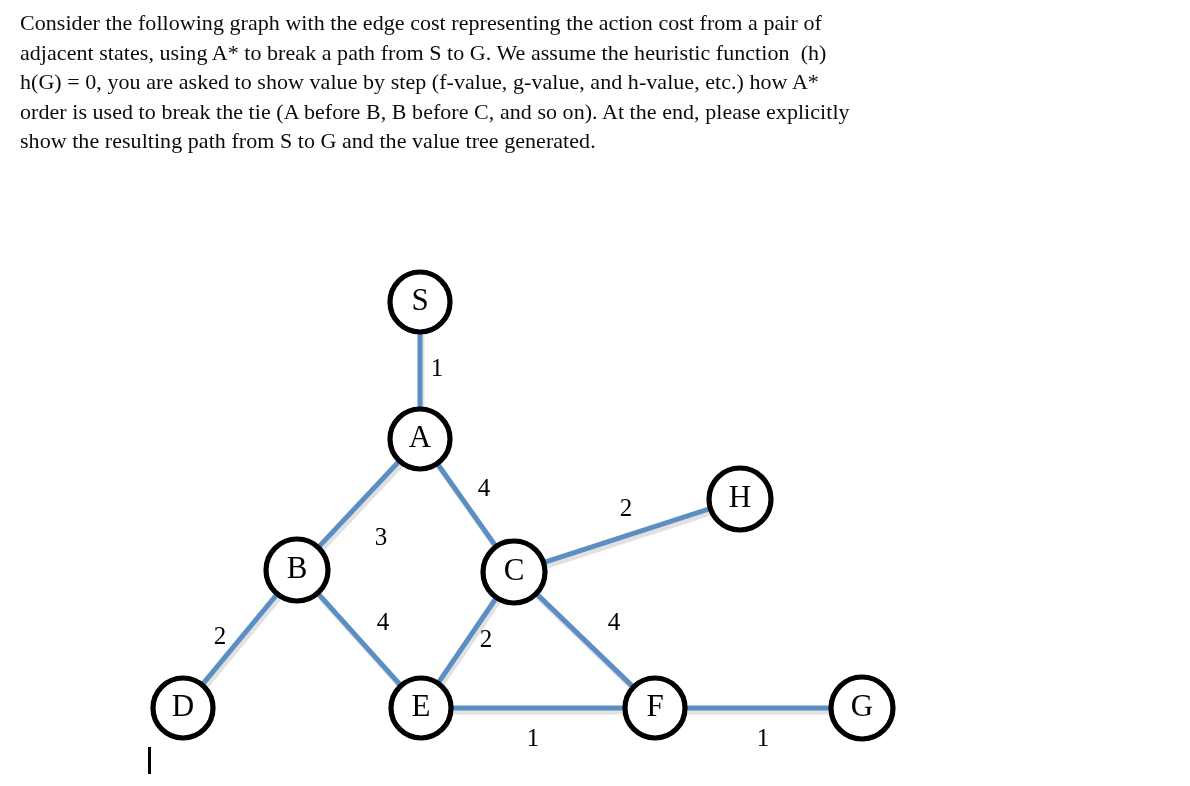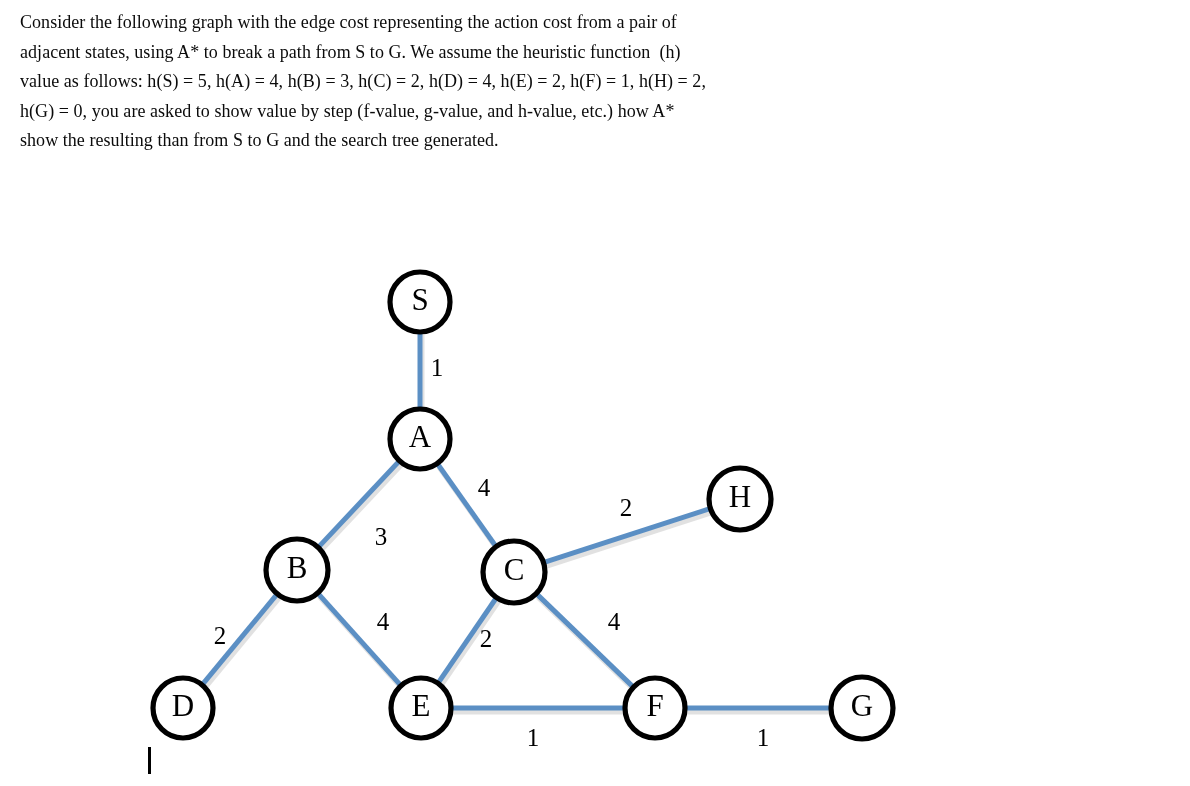--- a/index.html
+++ b/index.html
@@ -16,21 +16,21 @@
     font-family: "Liberation Serif", "DejaVu Serif", serif;
     color: #000000;
   }
 
   
   #problem-statement {
     position: absolute;
     left: 20px;
     top: 8px;
     width: 1130px;
-    font-size: 18px;
+    font-size: 22px;
     line-height: 29.5px;
     letter-spacing: 0.05px;
     color: #0b0b0b;
     text-align: left;
     white-space: normal;
   }
   #problem-statement .ln {
     display: block;
     white-space: pre;
   }
@@ -94,23 +94,23 @@
     height: 27px;
     background: #000000;
   }
 </style>
 </head>
 <body>
 
 <div id="problem-statement">
   <span class="ln">Consider the following graph with the edge cost representing the action cost from a pair of</span>
   <span class="ln">adjacent states, using A* to break a path from S to G. We assume the heuristic function  (h)</span>
-  <span class="ln">value as follows: h(S) = 5, h(A) = 4, h(B) = 3, h(C) = 2, h(D) = 4, h(E) = 2, h(F) = 1, h(H) = 2,</span>
   <span class="ln">h(G) = 0, you are asked to show value by step (f-value, g-value, and h-value, etc.) how A*</span>
-  <span class="ln">show the resulting than from S to G and the search tree generated.</span>
+  <span class="ln">order is used to break the tie (A before B, B before C, and so on). At the end, please explicitly</span>
+  <span class="ln">show the resulting path from S to G and the value tree generated.</span>
 </div>
 
 <div id="graph-figure">
   <svg id="graph-svg" viewBox="0 0 1190 536" xmlns="http://www.w3.org/2000/svg">
     <g id="edge-shadow-layer">
         <line x1="422" y1="85" x2="422" y2="164" class="edge-shadow" stroke="#c9c9c9"></line>
         <line x1="402.1496080310918" y1="214.14147437339" x2="319.5348882436981" y2="302.1295092689069" class="edge-shadow" stroke="#c9c9c9"></line>
         <line x1="438.7377915613888" y1="216.68219444324157" x2="498.68504321235645" y2="301.5011781621639" class="edge-shadow" stroke="#c9c9c9"></line>
         <line x1="544.5476847406416" y1="316.77884519439453" x2="713.4523152593584" y2="262.22115480560547" class="edge-shadow" stroke="#c9c9c9"></line>
         <line x1="279.89355659011125" y1="347.1288525488127" x2="203.46956196289244" y2="439.6421092028144" class="edge-shadow" stroke="#c9c9c9"></line>

